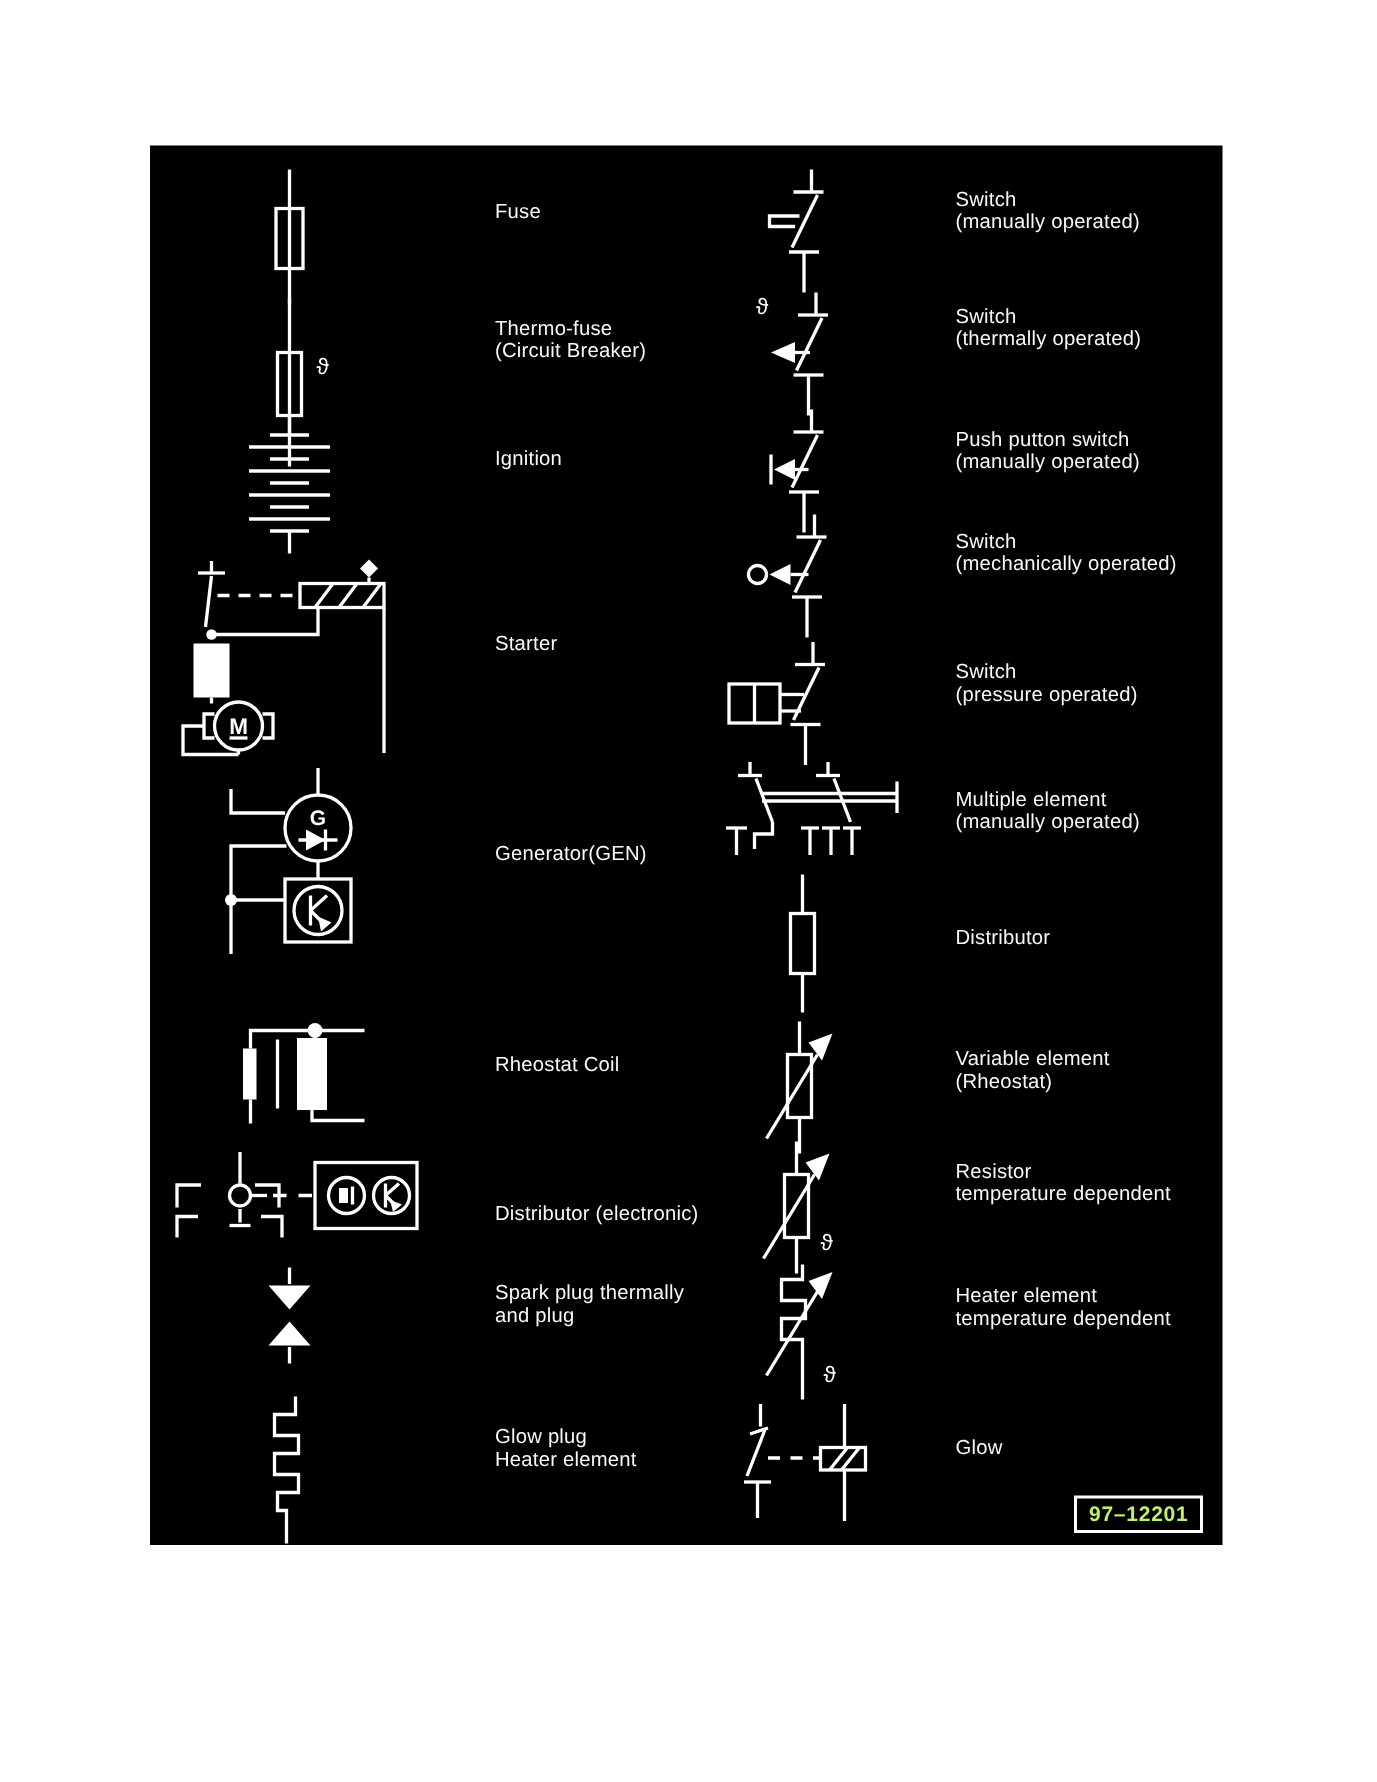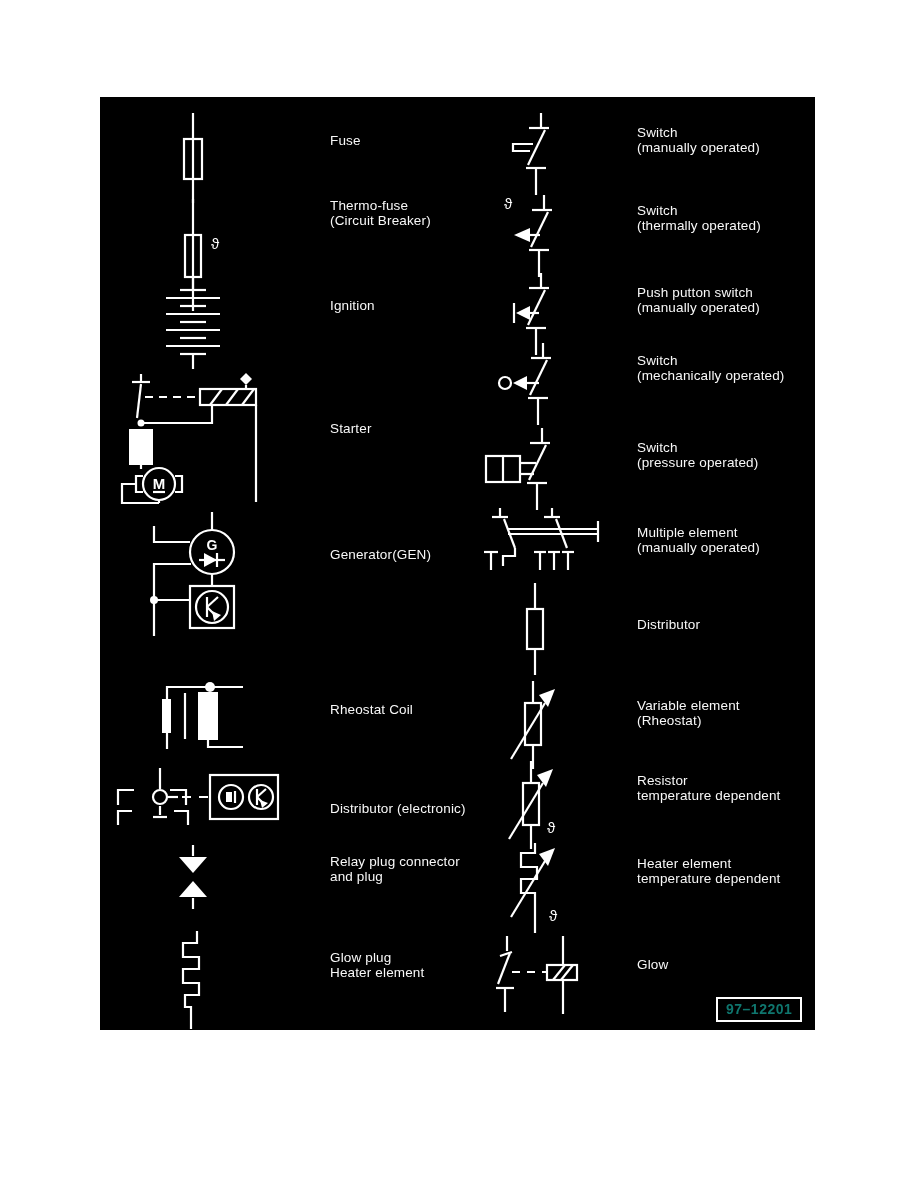--- a/index.html
+++ b/index.html
@@ -17,21 +17,21 @@
   .lbl{
     position:absolute;color:#f8f8f8;
     font-size:13.5px;line-height:15px;letter-spacing:.15px;
     white-space:pre-line;
   }
   svg .st{stroke:#fff;stroke-width:2.2;fill:none;stroke-linecap:butt;stroke-linejoin:miter;}
   svg .fl{fill:#fff;stroke:none;}
   svg .tx{fill:#fff;font-family:"Liberation Sans",sans-serif;}
   .figbox{
     position:absolute;left:616px;top:900px;
-    border:2px solid #fff;background:#000;color:#0f766e;
+    border:2px solid #fff;background:#000;color:#bef264;
     font-size:14px;font-weight:bold;letter-spacing:.5px;
     padding:2px 8px 3px 8px;
   }
 </style>
 </head>
 <body>
 
 <div class="panel">
 
   <div class="sym" style="left:73px;top:16px">
@@ -300,28 +300,28 @@
       <line class="st" x1="31" y1="36" x2="66" y2="36" stroke-dasharray="8 7"></line>
       <rect class="st" x="66" y="29" width="30" height="15"></rect>
       <line class="st" x1="72" y1="44" x2="84" y2="29"></line>
       <line class="st" x1="80" y1="44" x2="92" y2="29"></line>
       <line class="st" x1="82" y1="0" x2="82" y2="29"></line>
       <line class="st" x1="82" y1="44" x2="82" y2="78"></line>
     </svg>
   </div>
 
   <div class="lbl" style="left:230px;top:36px">Fuse</div>
-  <div class="lbl" style="left:230px;top:101px">Thermo-fuse
+  <div class="lbl" style="left:230px;top:114px">Thermo-fuse
 (Circuit Breaker)</div>
   <div class="lbl" style="left:230px;top:201px">Ignition</div>
   <div class="lbl" style="left:230px;top:324px">Starter</div>
-  <div class="lbl" style="left:230px;top:450px">Generator(GEN)</div>
+  <div class="lbl" style="left:230px;top:464px">Generator(GEN)</div>
   <div class="lbl" style="left:230px;top:605px">Rheostat Coil</div>
   <div class="lbl" style="left:230px;top:704px">Distributor (electronic)</div>
-  <div class="lbl" style="left:230px;top:757px">Relay plug connector
+  <div class="lbl" style="left:230px;top:757px">Spark plug thermally
 and plug</div>
   <div class="lbl" style="left:230px;top:853px">Glow plug
 Heater element</div>
 
   <div class="lbl" style="left:537px;top:28px">Switch
 (manually operated)</div>
   <div class="lbl" style="left:537px;top:106px">Switch
 (thermally operated)</div>
   <div class="lbl" style="left:537px;top:188px">Push putton switch
 (manually operated)</div>

